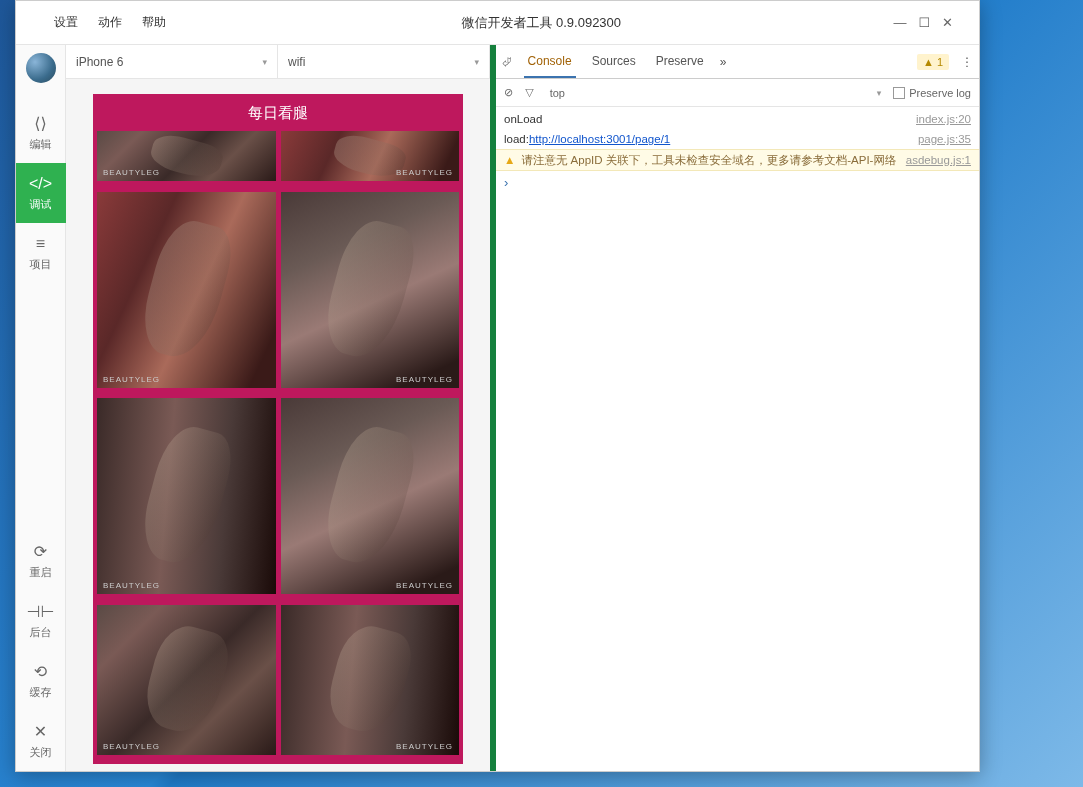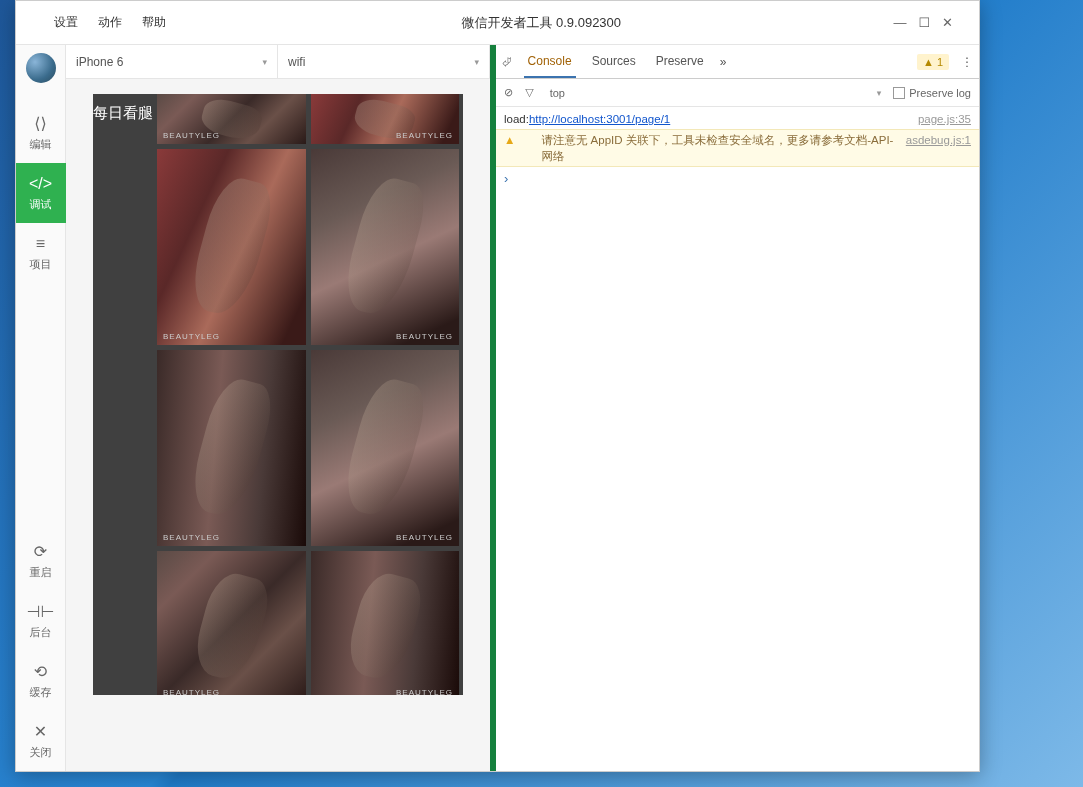--- a/index.html
+++ b/index.html
@@ -16,21 +16,21 @@
 .avatar { width: 30px; height: 30px; border-radius: 50%; background: radial-gradient(circle at 30% 30%, #8ab5d8, #3a6b8c 60%, #2a4a5c); margin-bottom: 20px; }
 .side-item { width: 50px; height: 60px; display: flex; flex-direction: column; align-items: center; justify-content: center; font-size: 11px; color: #666; gap: 4px; }
 .side-item.active { background: #2fb150; color: #fff; }
 .side-item .icon { font-size: 16px; }
 .side-spacer { flex: 1; }
 .center { width: 430px; display: flex; flex-direction: column; border-right: 6px solid #15803d; }
 .toolbar { height: 34px; display: flex; align-items: center; border-bottom: 1px solid #e5e5e5; font-size: 12px; color: #555; }
 .toolbar .sel { flex: 1; padding: 0 10px; display: flex; align-items: center; justify-content: space-between; border-right: 1px solid #e5e5e5; height: 100%; }
 .caret { color: #999; font-size: 9px; }
 .preview { flex: 1; background: #f5f5f5; padding: 15px; overflow: hidden; }
-.phone { width: 370px; height: 601px; background: #404040; margin: 0 auto; display: flex; flex-direction: row; }
+.phone { width: 370px; height: 670px; background: #be185d; margin: 0 auto; display: flex; flex-direction: column; }
 .phone-title { color: #fff; text-align: center; font-size: 15px; padding: 10px 0 8px; }
 .grid { flex: 1; display: grid; grid-template-columns: 1fr 1fr; gap: 5px; padding: 0 4px 4px; overflow: hidden; }
 .thumb { background: #1a1a1a; position: relative; overflow: hidden; }
 .thumb.short { height: 50px; }
 .thumb.tall { height: 196px; }
 .thumb.last { height: 150px;}
 .thumb::after { content: "BEAUTYLEG"; position: absolute; bottom: 4px; font-size: 8px; color: #ccc; letter-spacing: 1px; }
 .thumb:nth-child(odd)::after { left: 6px; }
 .thumb:nth-child(even)::after { right: 6px; }
 .thumb-img { position:absolute; inset:0; background: linear-gradient(135deg, #5a4a45 0%, #7a5a55 20%, #3a2a28 50%, #6a5048 70%, #2a1a18 100%); }
@@ -46,21 +46,21 @@
 .dev-tabs .warn { color: #b58900; background: #fff3cd; padding: 0 6px; border-radius: 2px; font-size: 11px; line-height: 16px;}
 .dev-filter { height: 28px; display: flex; align-items: center; border-bottom: 1px solid #e5e5e5; padding: 0 8px; gap: 12px; color: #666; font-size: 11px; }
 .dev-filter .top-sel { flex: 1; padding-left: 4px; }
 .dev-filter .plog { display: flex; align-items: center; gap: 4px; }
 .chk { width:12px; height:12px; border:1px solid #999; display:inline-block; }
 .console { flex: 1; padding: 2px 0; overflow-y: auto; }
 .log-line { display: flex; padding: 2px 8px; font-size: 11.5px; line-height: 16px; }
 .log-line .msg { flex: 1; color: #333; word-break: break-all;}
 .log-line .src { color: #999; text-decoration: underline; white-space: nowrap; padding-left: 8px;}
 .log-line.warn { background: #fffbe6; border-top:1px solid #f3e8b8; border-bottom:1px solid #f3e8b8;}
-.log-line.warn .msg { color: #8a6d3b; margin-left: 20px; }
+.log-line.warn .msg { color: #8a6d3b; }
 .log-line .warn-icon { color: #e6a817; margin-right: 6px; }
 .log-line a { color: #1155cc; text-decoration: underline; }
 .prompt { color: #3b73af; padding: 4px 8px; font-size: 13px; }
 </style>
 </head>
 <body>
 
 <div class="window">
   <div class="titlebar">
     <div class="menu-items">
@@ -170,20 +170,24 @@
         <span>▽</span>
         <span class="top-sel">top</span>
         <span class="caret">▾</span>
         <span class="plog">
           <span class="chk"></span>
           <span>Preserve log</span>
         </span>
       </div>
       <div class="console">
         <div class="log-line">
+          <span class="msg">onLoad</span>
+          <span class="src">index.js:20</span>
+        </div>
+        <div class="log-line">
           <span class="msg"><span>load:</span><a>http://localhost:3001/page/1</a></span>
           <span class="src">page.js:35</span>
         </div>
         <div class="log-line warn">
           <span class="warn-icon">▲</span>
           <span class="msg">请注意无 AppID 关联下，工具未检查安全域名，更多请参考文档-API-网络</span>
           <span class="src">asdebug.js:1</span>
         </div>
         <div class="prompt">›</div>
       </div>

